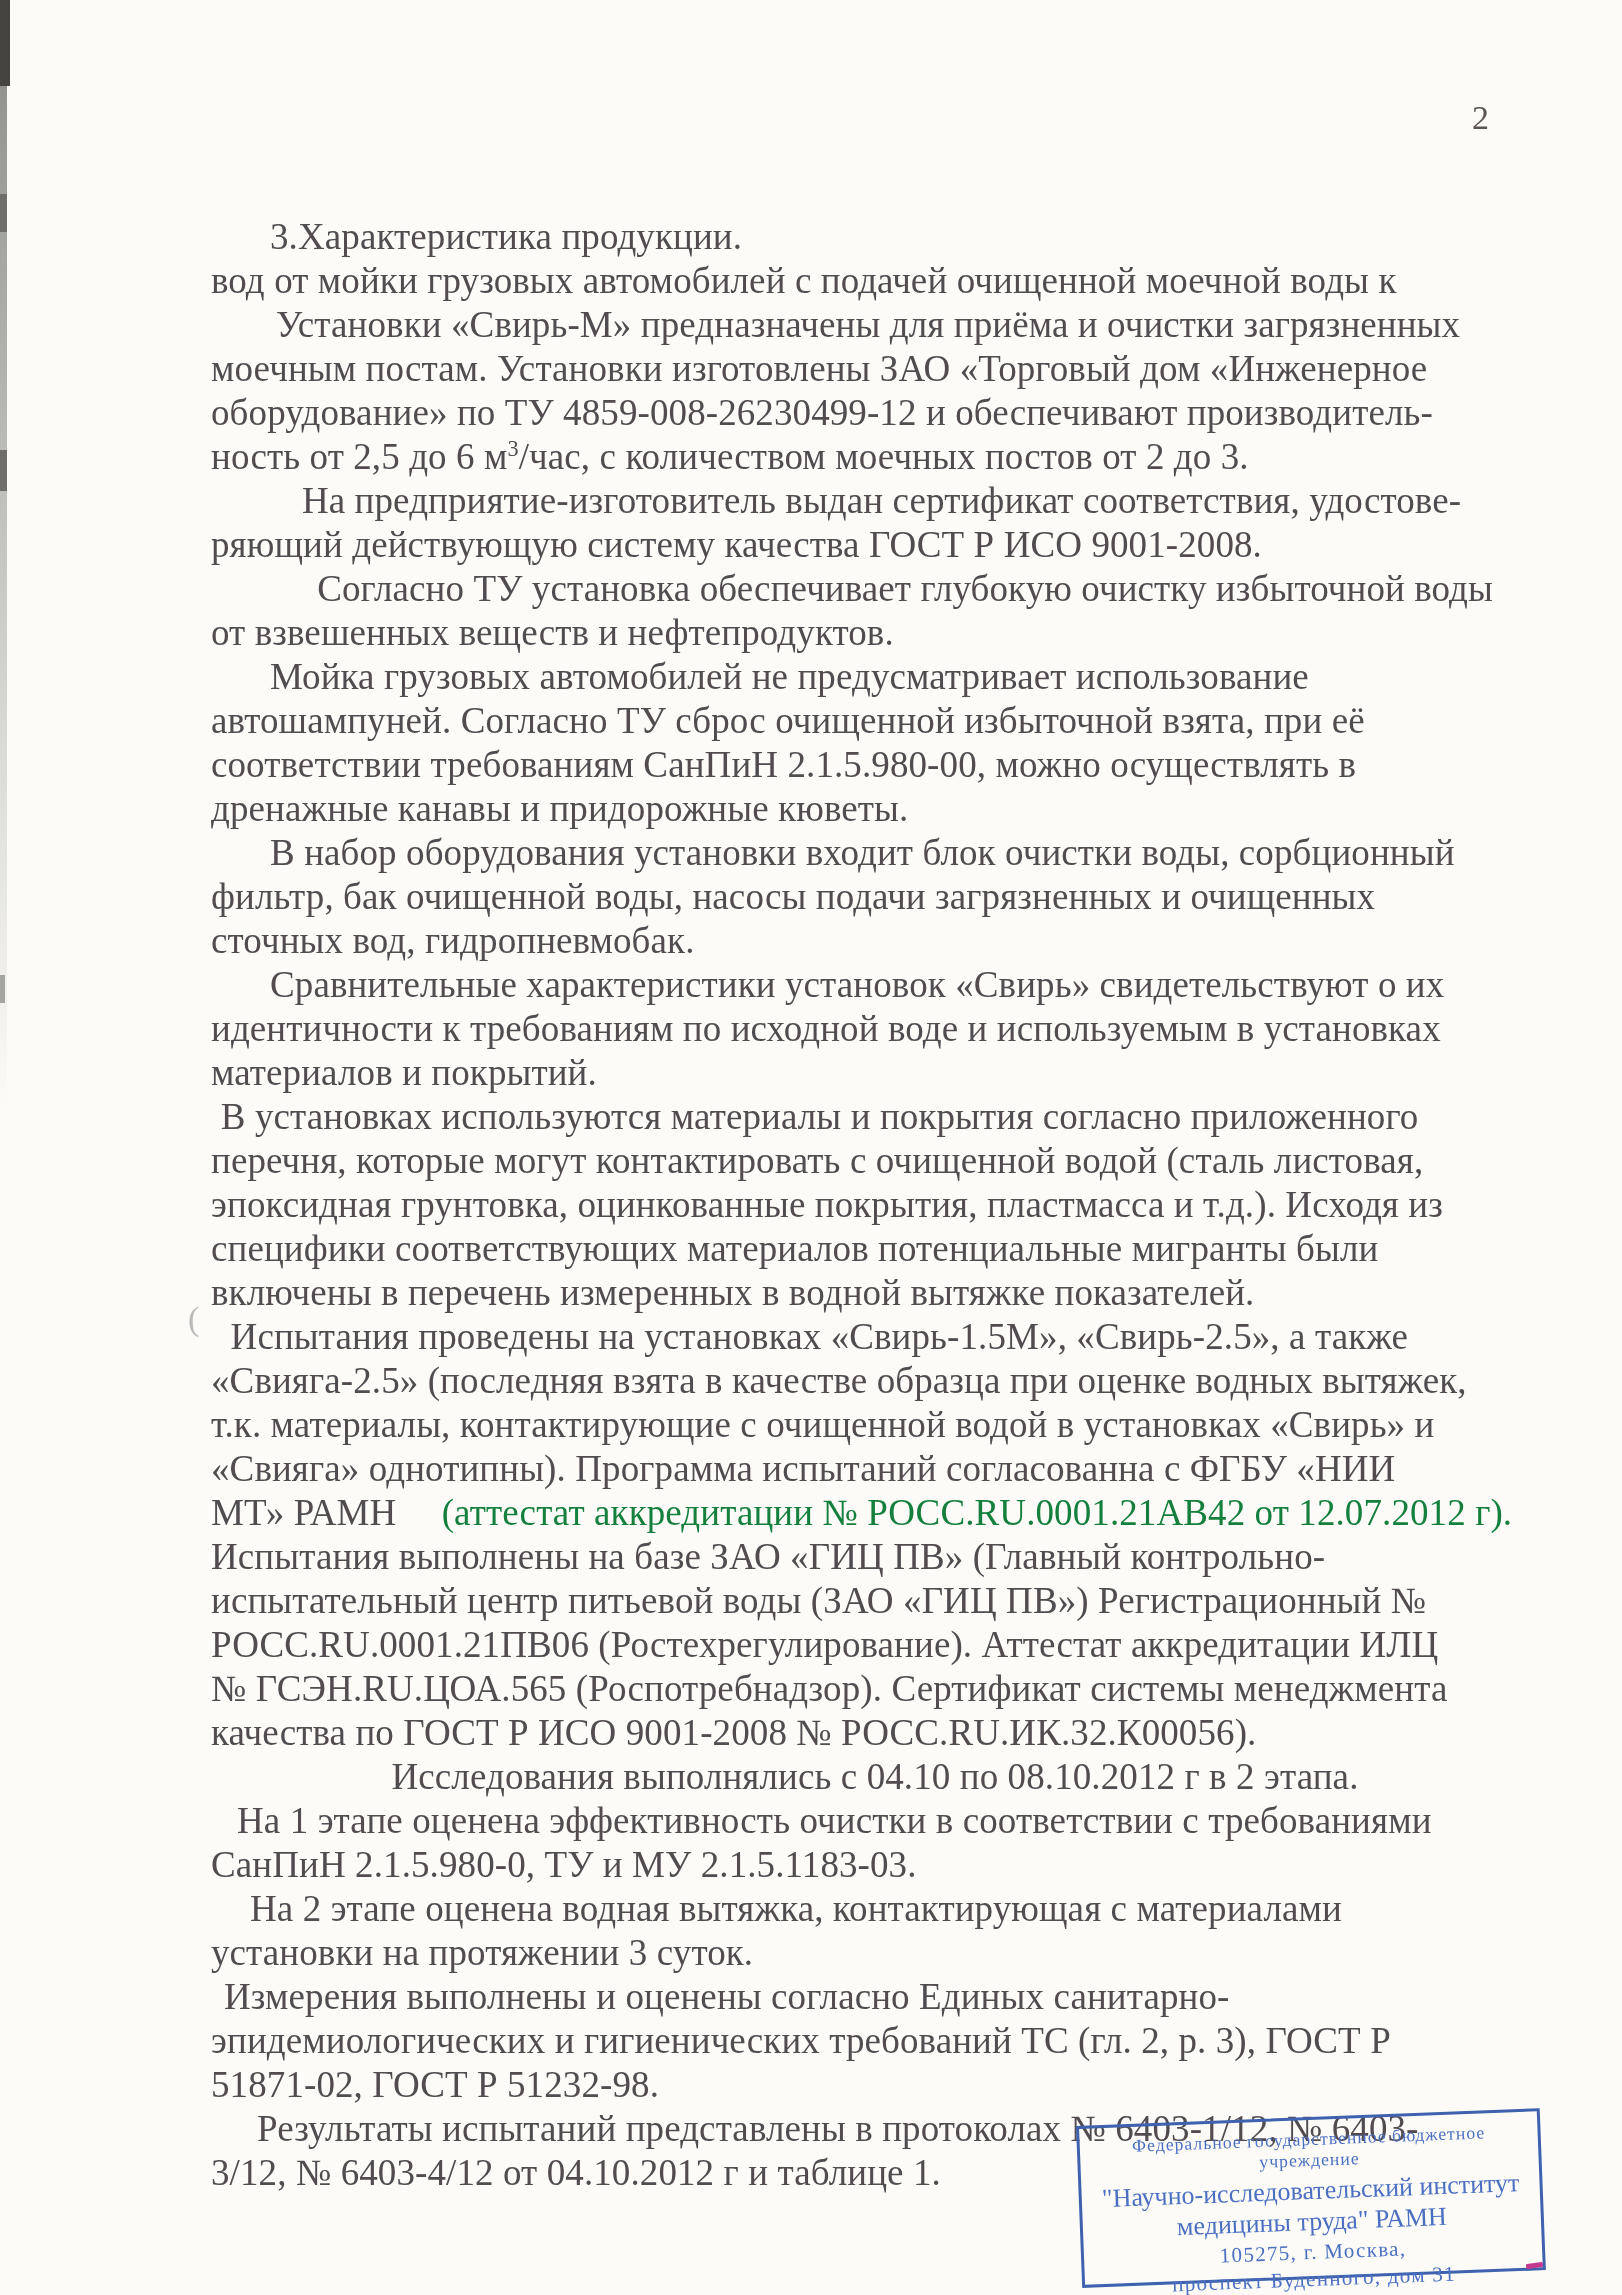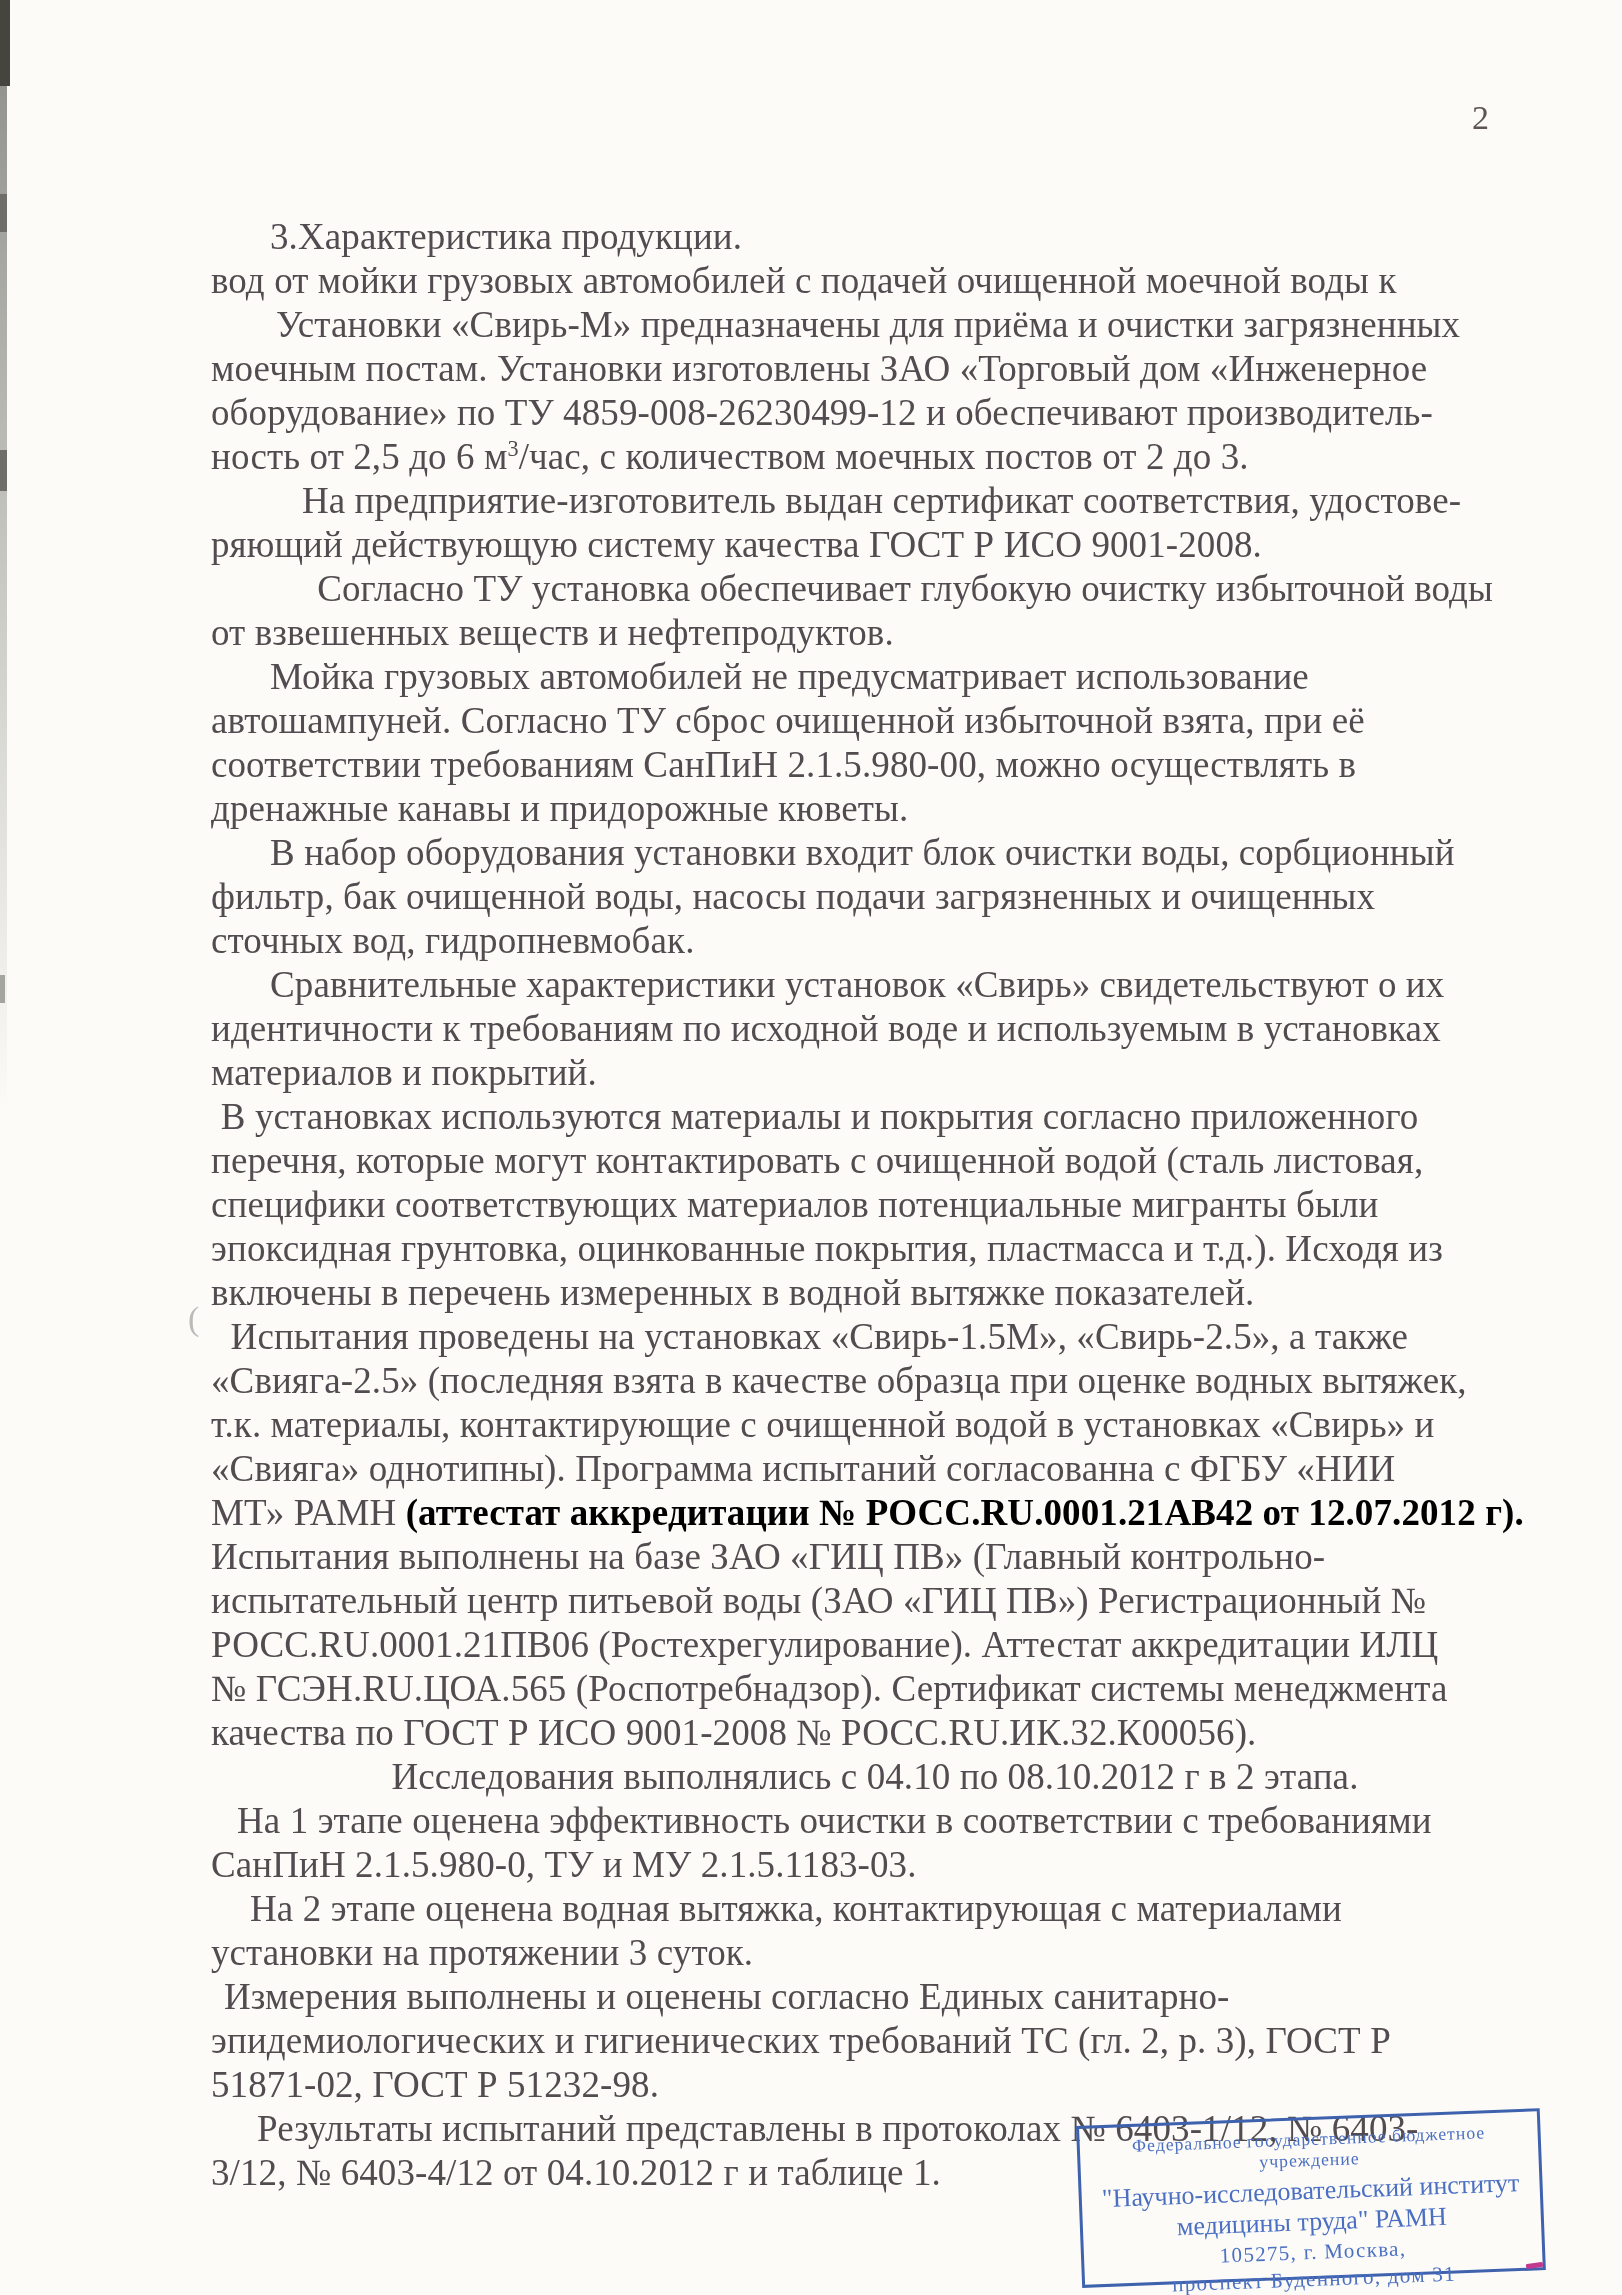--- a/index.html
+++ b/index.html
@@ -23,21 +23,21 @@
   .page-number{
     position:absolute;left:1472px;top:99px;
     font-size:34px;color:#5c5552;
   }
   .doc-body{
     position:absolute;left:211px;top:169px;width:1282px;
     font-size:37px;line-height:44px;color:#524b50;
     letter-spacing:0.1px;
   }
   .line{height:44px;white-space:nowrap;}
-  .line .b{font-weight:bold;color:#000000;}
+  .line .b{font-weight:normal;color:#15803d;margin-left:36px;}
   .line .sup{vertical-align:super;font-size:0.6em;line-height:0;}
   .stray-paren{
     position:absolute;left:188px;top:1300px;
     font-size:34px;color:rgba(110,104,108,0.45);
   }
   .stamp{
     position:absolute;left:1076px;top:2126px;width:458px;height:156px;
     border:3.3px solid #3e62ad;
     transform:rotate(-2.2deg);
     transform-origin:0 0;
@@ -84,22 +84,22 @@
       <div class="line"><span>соответствии требованиям СанПиН 2.1.5.980-00, можно осуществлять в</span></div>
       <div class="line"><span>дренажные канавы и придорожные кюветы.</span></div>
       <div class="line" style="text-indent: 59px;"><span>В набор оборудования установки входит блок очистки воды, сорбционный</span></div>
       <div class="line"><span>фильтр, бак очищенной воды, насосы подачи загрязненных и очищенных</span></div>
       <div class="line"><span>сточных вод, гидропневмобак.</span></div>
       <div class="line" style="text-indent: 59px; font-family: Liberation Serif, serif;"><span>Сравнительные характеристики установок «Свирь» свидетельствуют о их</span></div>
       <div class="line"><span>идентичности  к требованиям по исходной воде и используемым в установках</span></div>
       <div class="line"><span>материалов и покрытий.</span></div>
       <div class="line" style="text-indent: 9.8px;"><span>В установках используются материалы и покрытия согласно приложенного</span></div>
       <div class="line"><span>перечня, которые могут контактировать с очищенной водой (сталь листовая,</span></div>
+      <div class="line"><span>эпоксидная грунтовка, оцинкованные покрытия, пластмасса и т.д.).  Исходя из</span></div>
       <div class="line"><span>специфики соответствующих материалов  потенциальные мигранты были</span></div>
-      <div class="line"><span>эпоксидная грунтовка, оцинкованные покрытия, пластмасса и т.д.).  Исходя из</span></div>
       <div class="line"><span>включены в перечень измеренных в водной вытяжке показателей.</span></div>
       <div class="line" style="text-indent: 19.6px;"><span>Испытания  проведены на установках «Свирь-1.5М», «Свирь-2.5», а также</span></div>
       <div class="line"><span>«Свияга-2.5» (последняя взята в качестве образца при оценке водных вытяжек,</span></div>
       <div class="line"><span>т.к. материалы, контактирующие с  очищенной водой в установках «Свирь» и</span></div>
       <div class="line"><span>«Свияга» однотипны).  Программа испытаний согласованна с ФГБУ «НИИ</span></div>
       <div class="line"><span>МТ» РАМН </span><span class="b">(аттестат аккредитации № РОСС.RU.0001.21АВ42 от 12.07.2012 г).</span></div>
       <div class="line"><span>Испытания выполнены на базе ЗАО «ГИЦ ПВ» (Главный контрольно-</span></div>
       <div class="line"><span>испытательный центр питьевой воды (ЗАО «ГИЦ ПВ») Регистрационный №</span></div>
       <div class="line"><span>РОСС.RU.0001.21ПВ06 (Ростехрегулирование). Аттестат аккредитации ИЛЦ</span></div>
       <div class="line"><span>№ ГСЭН.RU.ЦОА.565 (Роспотребнадзор). Сертификат системы менеджмента</span></div>

